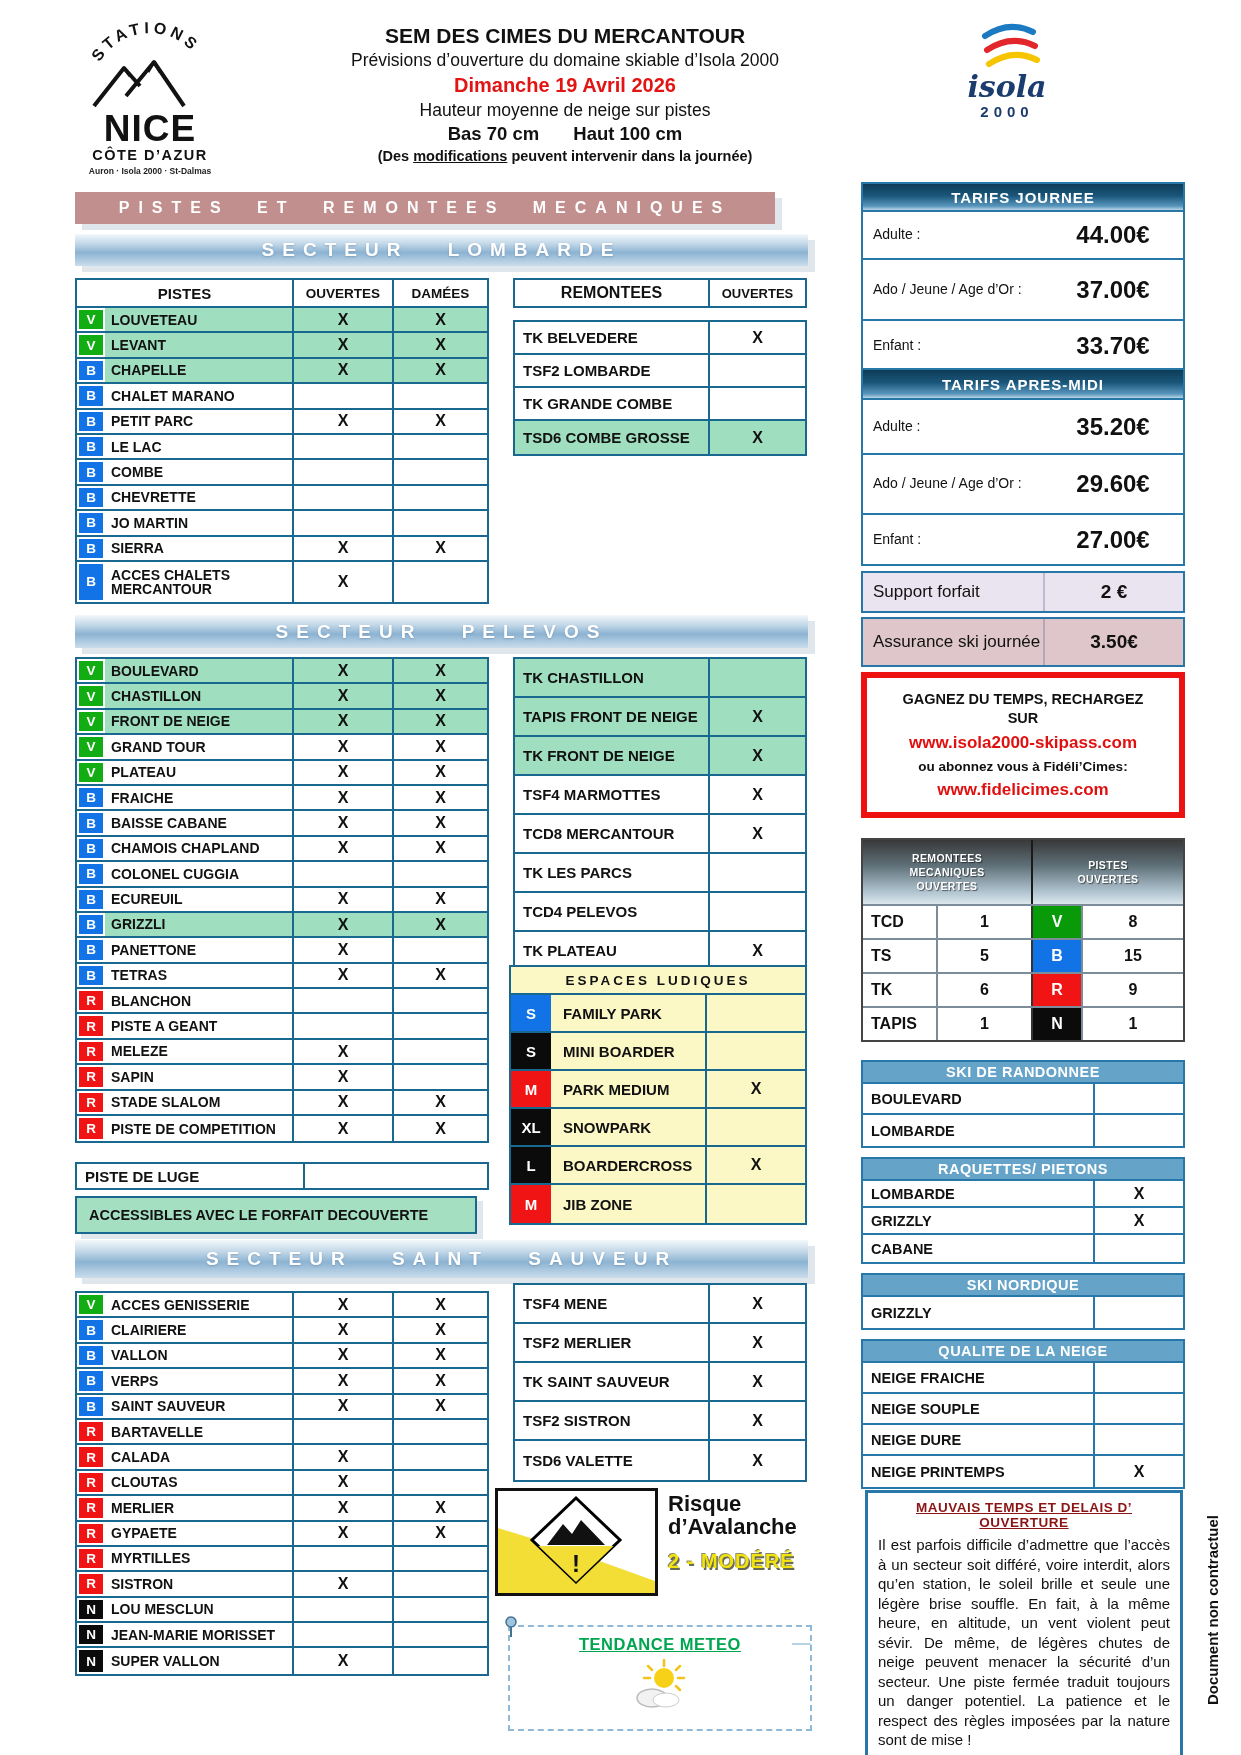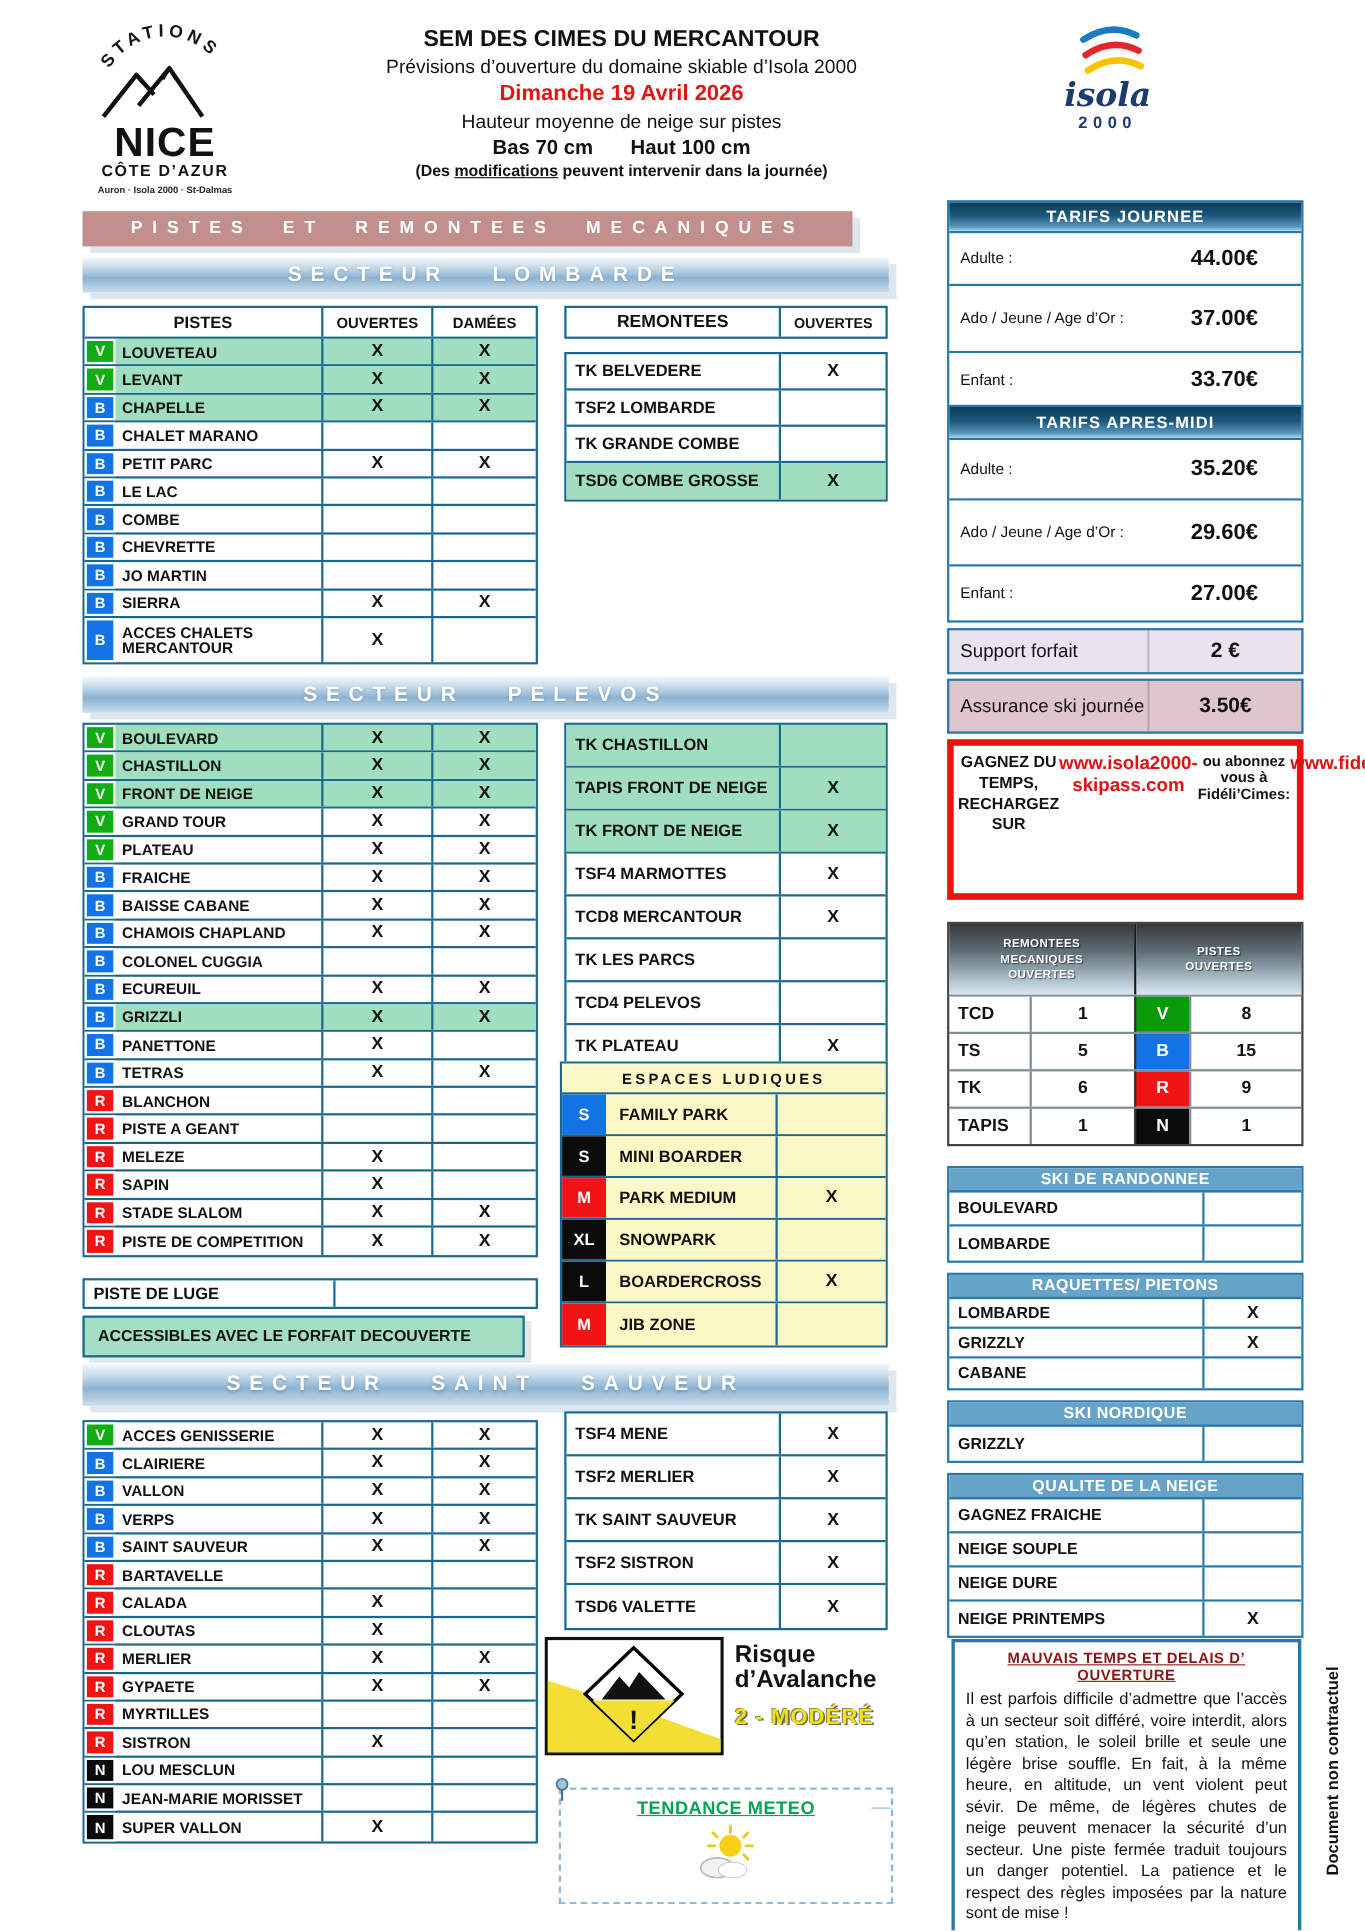--- a/index.html
+++ b/index.html
@@ -66,35 +66,35 @@
 .luge-label{width:226px;display:flex;align-items:center;padding-left:8px;font-weight:700;font-size:15px}
 .luge-cell{flex:1;border-left:2px solid #19688F;display:flex;align-items:center;justify-content:center}
 #forfait{background:#A5DFC2;border:2px solid #19688F;display:flex;align-items:center;padding-left:12px;font-weight:700;font-size:14.5px;box-shadow:6px 5px 0 rgba(196,210,220,.5)}
 
 .tarifs{border:2px solid #2777A8;background:#fff}
 .tarif-head{height:28px;background:linear-gradient(180deg,#0E3C57 0%,#1A567A 45%,#5895BC 85%,#B9D5E5 100%);color:#fff;font-weight:800;font-size:15px;letter-spacing:1px;display:flex;align-items:center;justify-content:center;border-bottom:2px solid #2777A8}
 #tarifs-apresmidi .tarif-head{height:30px}
 .trow{display:flex;border-bottom:2px solid #2777A8;align-items:center}
 .trow:last-child{border-bottom:none}
 .tlabel{flex:1;padding-left:10px;font-size:14px;line-height:1.25}
-.tvalue{width:140px;font-weight:800;font-size:20px;text-align:center}
+.tvalue{width:140px;font-weight:800;font-size:24px;text-align:center}
 #tb-tj .trow:nth-child(1){height:48px}
 #tb-tj .trow:nth-child(2){height:61px}
 #tb-tj .trow:nth-child(3){height:49px}
 #tb-ta .trow:nth-child(1){height:55px}
 #tb-ta .trow:nth-child(2){height:60px}
 #tb-ta .trow:nth-child(3){height:49px}
 
 .extra{border:2px solid #2777A8;display:flex;align-items:center}
 #extra-support{background:#E9E4F0}
 #extra-assurance{background:#DFC6CB}
 .extra .xlabel{flex:1;padding-left:10px;font-size:17px}
 .extra .xvalue{width:140px;text-align:center;font-weight:800;font-size:19px;border-left:2px solid rgba(110,110,140,.35);align-self:stretch;display:flex;align-items:center;justify-content:center}
 
-#promo{border:6px solid #EE1111;background:#fff;text-align:center;display:flex;justify-content:space-evenly;padding:6px 4px}
+#promo{border:6px solid #EE1111;background:#fff;text-align:center;display:flex;flex-direction:column;justify-content:space-evenly;padding:6px 4px}
 .promo-l1{font-weight:800;font-size:14.5px;width:270px;margin:0 auto;line-height:1.3}
 .promo-url{font-weight:800;font-size:17px;color:#E01010}
 .promo-l2{font-weight:800;font-size:13.5px}
 
 #stats{border:2px solid #444;background:#fff}
 .shead{display:flex;height:64px}
 .shcell{background:linear-gradient(180deg,#383838 0%,#5F7078 40%,#AEC2CE 80%,#DCE7ED 100%);color:#fff;font-weight:800;font-size:10.5px;letter-spacing:.4px;display:flex;align-items:center;justify-content:center;text-align:center;line-height:1.35;text-shadow:1px 1px 1px rgba(0,0,0,.55);padding:0 26px}
 .shcell.left{width:168px;flex:none}
 .shcell.right{flex:1;border-left:2px solid #1a1a1a}
 .srow{display:flex;height:34px;border-top:2px solid #7C8C98;align-items:stretch}
@@ -835,21 +835,21 @@
       <div class="side-table">
         <div class="side-head">SKI NORDIQUE</div>
         <div class="siderow">
           <div class="sidename">GRIZZLY</div>
           <div class="sidecell"></div>
         </div>
       </div>
       <div class="side-table">
         <div class="side-head">QUALITE DE LA NEIGE</div>
         <div class="siderow">
-          <div class="sidename">GAGNEZ FRAICHE</div>
+          <div class="sidename">NEIGE FRAICHE</div>
           <div class="sidecell"></div>
         </div>
         <div class="siderow">
           <div class="sidename">NEIGE SOUPLE</div>
           <div class="sidecell"></div>
         </div>
         <div class="siderow">
           <div class="sidename">NEIGE DURE</div>
           <div class="sidecell"></div>
         </div>

